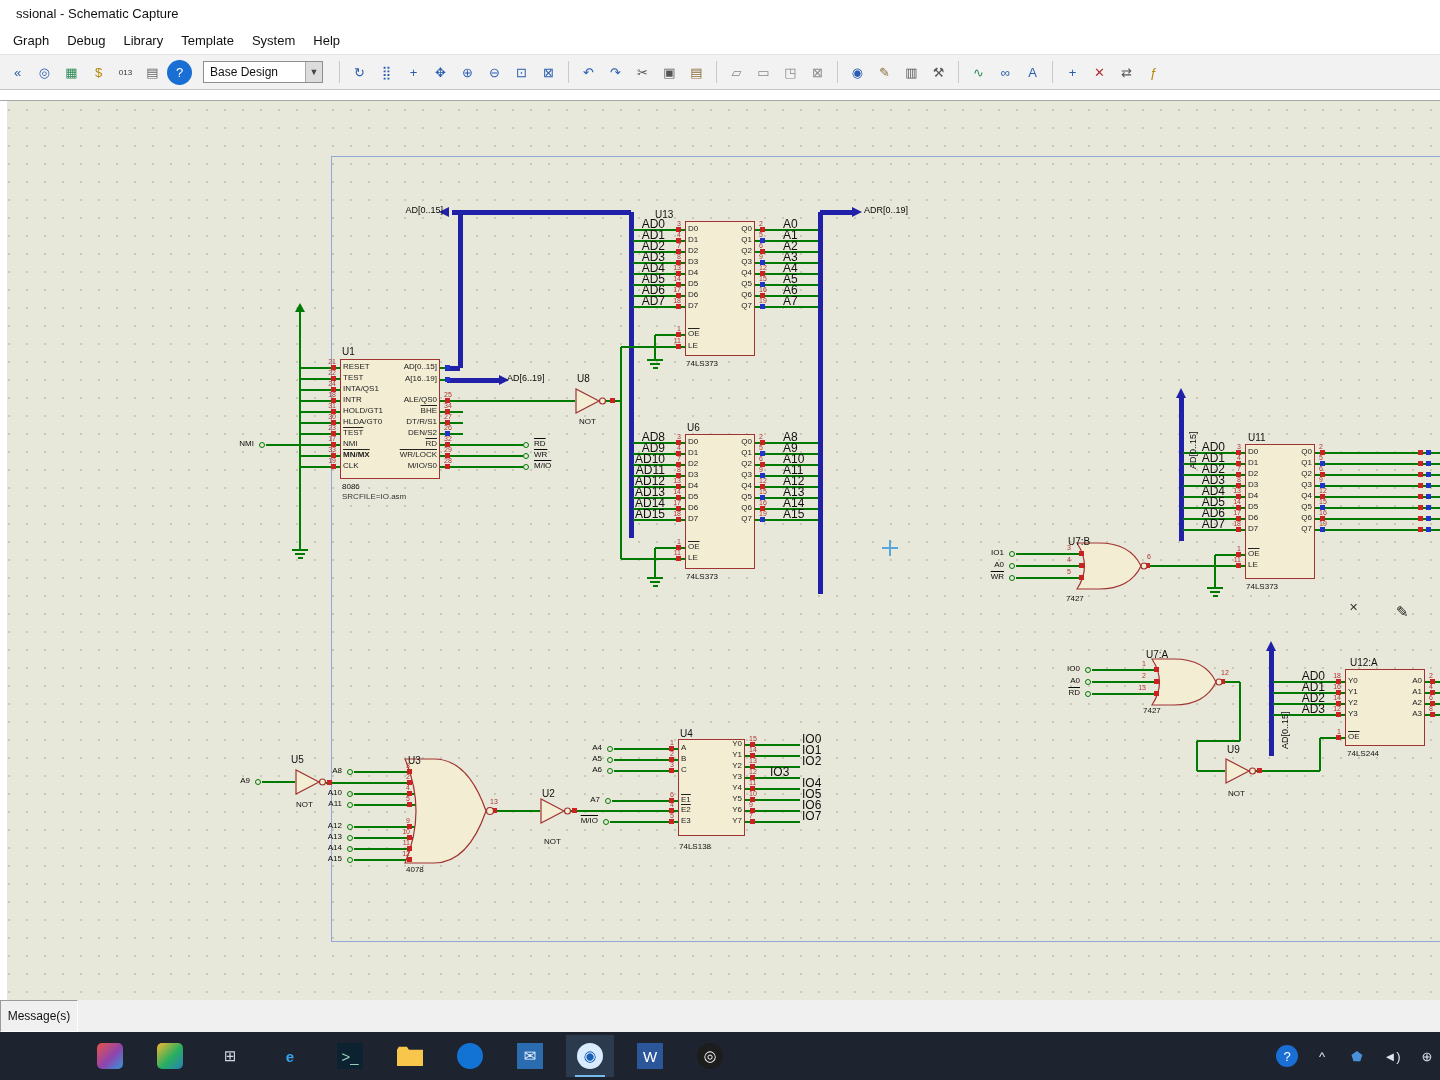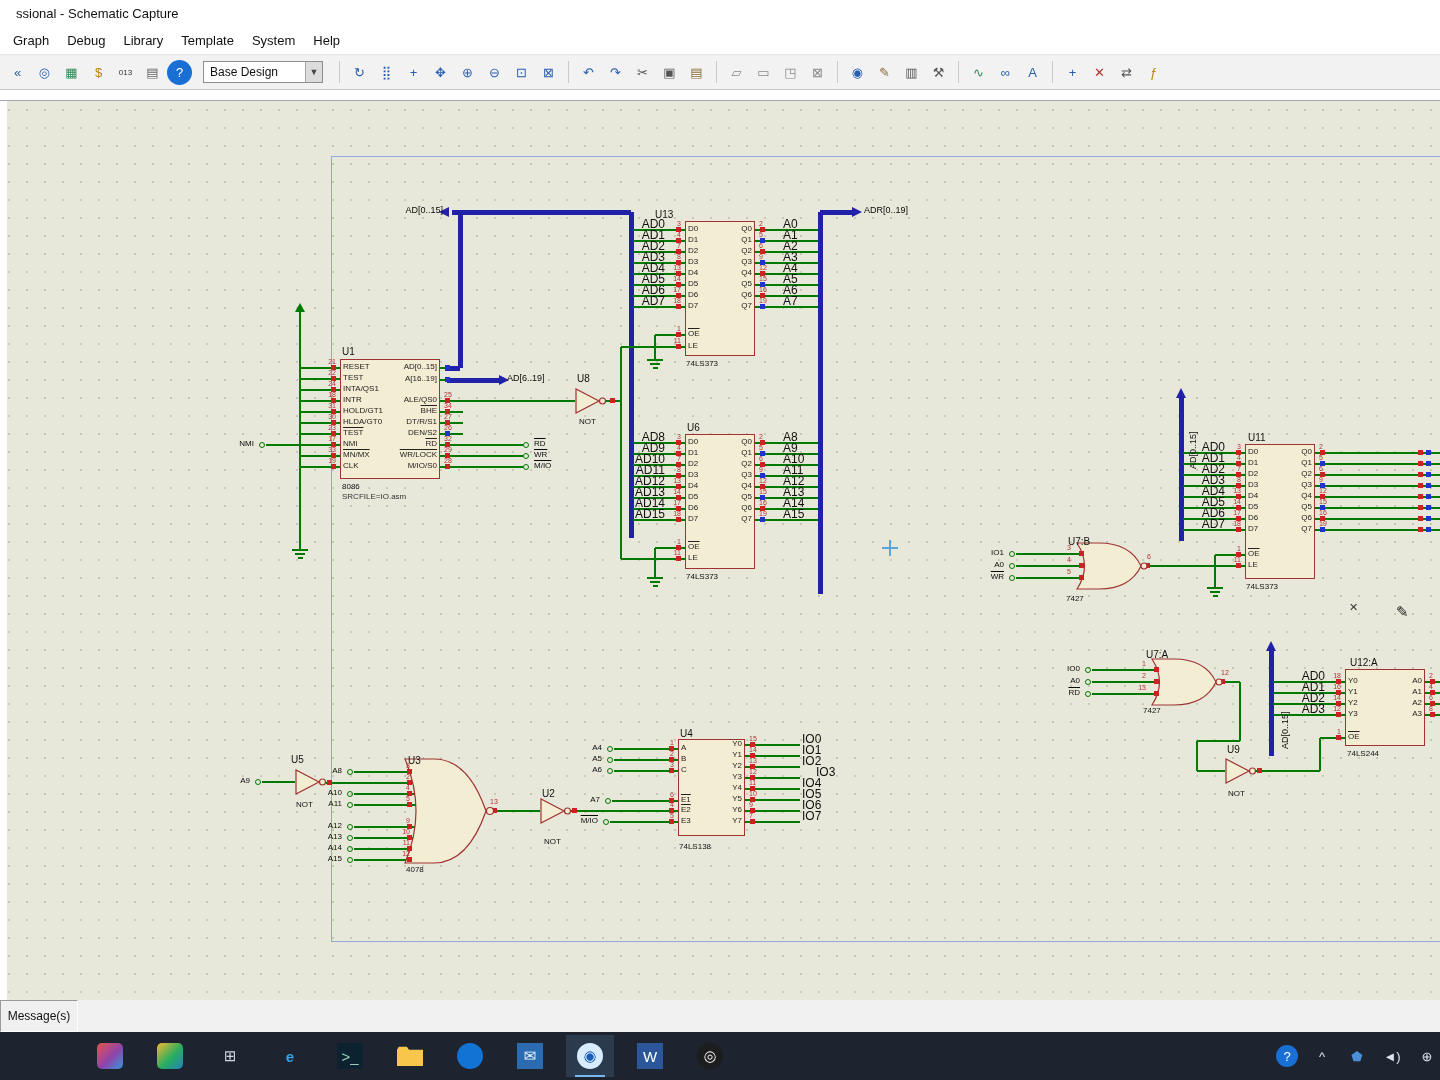--- a/index.html
+++ b/index.html
@@ -384,21 +384,21 @@
       <div class="sq r" style="left: 331px; top: 308px;"></div>
       <div class="pname" style="left: 343px; top: 316px;">HLDA/GT0</div>
       <div class="pnum" style="left: 318px; top: 311px; width: 18px; text-align: right;">30</div>
       <div class="sq r" style="left: 331px; top: 319px;"></div>
       <div class="pname bar" style="left: 343px; top: 327px;">TEST</div>
       <div class="pnum" style="left: 318px; top: 322px; width: 18px; text-align: right;">23</div>
       <div class="sq r" style="left: 331px; top: 330px;"></div>
       <div class="pname" style="left: 343px; top: 338px;">NMI</div>
       <div class="pnum" style="left: 318px; top: 333px; width: 18px; text-align: right;">17</div>
       <div class="sq r" style="left: 331px; top: 341px;"></div>
-      <div class="pname bar" style="left: 343px; top: 349px;">MN/MX</div>
+      <div class="pname bar" style="left: 343px; top: 349px; font-weight: bold;">MN/MX</div>
       <div class="pnum" style="left: 318px; top: 344px; width: 18px; text-align: right;">33</div>
       <div class="sq r" style="left: 331px; top: 352px;"></div>
       <div class="pname" style="left: 343px; top: 360px;">CLK</div>
       <div class="pnum" style="left: 318px; top: 355px; width: 18px; text-align: right;">19</div>
       <div class="sq r" style="left: 331px; top: 363px;"></div>
       <div class="pname" style="left: 395px; top: 261px; width: 42px; text-align: right;">AD[0..15]</div>
       <div class="sq b" style="left: 445px; top: 264px;"></div>
       <div class="pname" style="left: 395px; top: 273px; width: 42px; text-align: right;">A[16..19]</div>
       <div class="sq b" style="left: 445px; top: 276px;"></div>
       <div class="pname" style="left: 395px; top: 294px; width: 42px; text-align: right;">ALE/QS0</div>
@@ -661,21 +661,21 @@
       <div class="pname" style="left: 700px; top: 649px; width: 42px; text-align: right;">Y1</div>
       <div class="pnum" style="left: 749px; top: 644px;">14</div>
       <div class="pext" style="left: 802px; top: 644px;">IO1</div>
       <div class="sq r" style="left: 750px; top: 652px;"></div>
       <div class="pname" style="left: 700px; top: 660px; width: 42px; text-align: right;">Y2</div>
       <div class="pnum" style="left: 749px; top: 655px;">13</div>
       <div class="pext" style="left: 802px; top: 655px;">IO2</div>
       <div class="sq r" style="left: 750px; top: 663px;"></div>
       <div class="pname" style="left: 700px; top: 671px; width: 42px; text-align: right;">Y3</div>
       <div class="pnum" style="left: 749px; top: 666px;">12</div>
-      <div class="pext" style="left: 816px; top: 666px;">IO3</div>
+      <div class="pext" style="left: 770px; top: 666px;">IO3</div>
       <div class="sq r" style="left: 750px; top: 674px;"></div>
       <div class="pname" style="left: 700px; top: 682px; width: 42px; text-align: right;">Y4</div>
       <div class="pnum" style="left: 749px; top: 677px;">11</div>
       <div class="pext" style="left: 802px; top: 677px;">IO4</div>
       <div class="sq r" style="left: 750px; top: 685px;"></div>
       <div class="pname" style="left: 700px; top: 693px; width: 42px; text-align: right;">Y5</div>
       <div class="pnum" style="left: 749px; top: 688px;">10</div>
       <div class="pext" style="left: 802px; top: 688px;">IO5</div>
       <div class="sq r" style="left: 750px; top: 696px;"></div>
       <div class="pname" style="left: 700px; top: 704px; width: 42px; text-align: right;">Y6</div>

